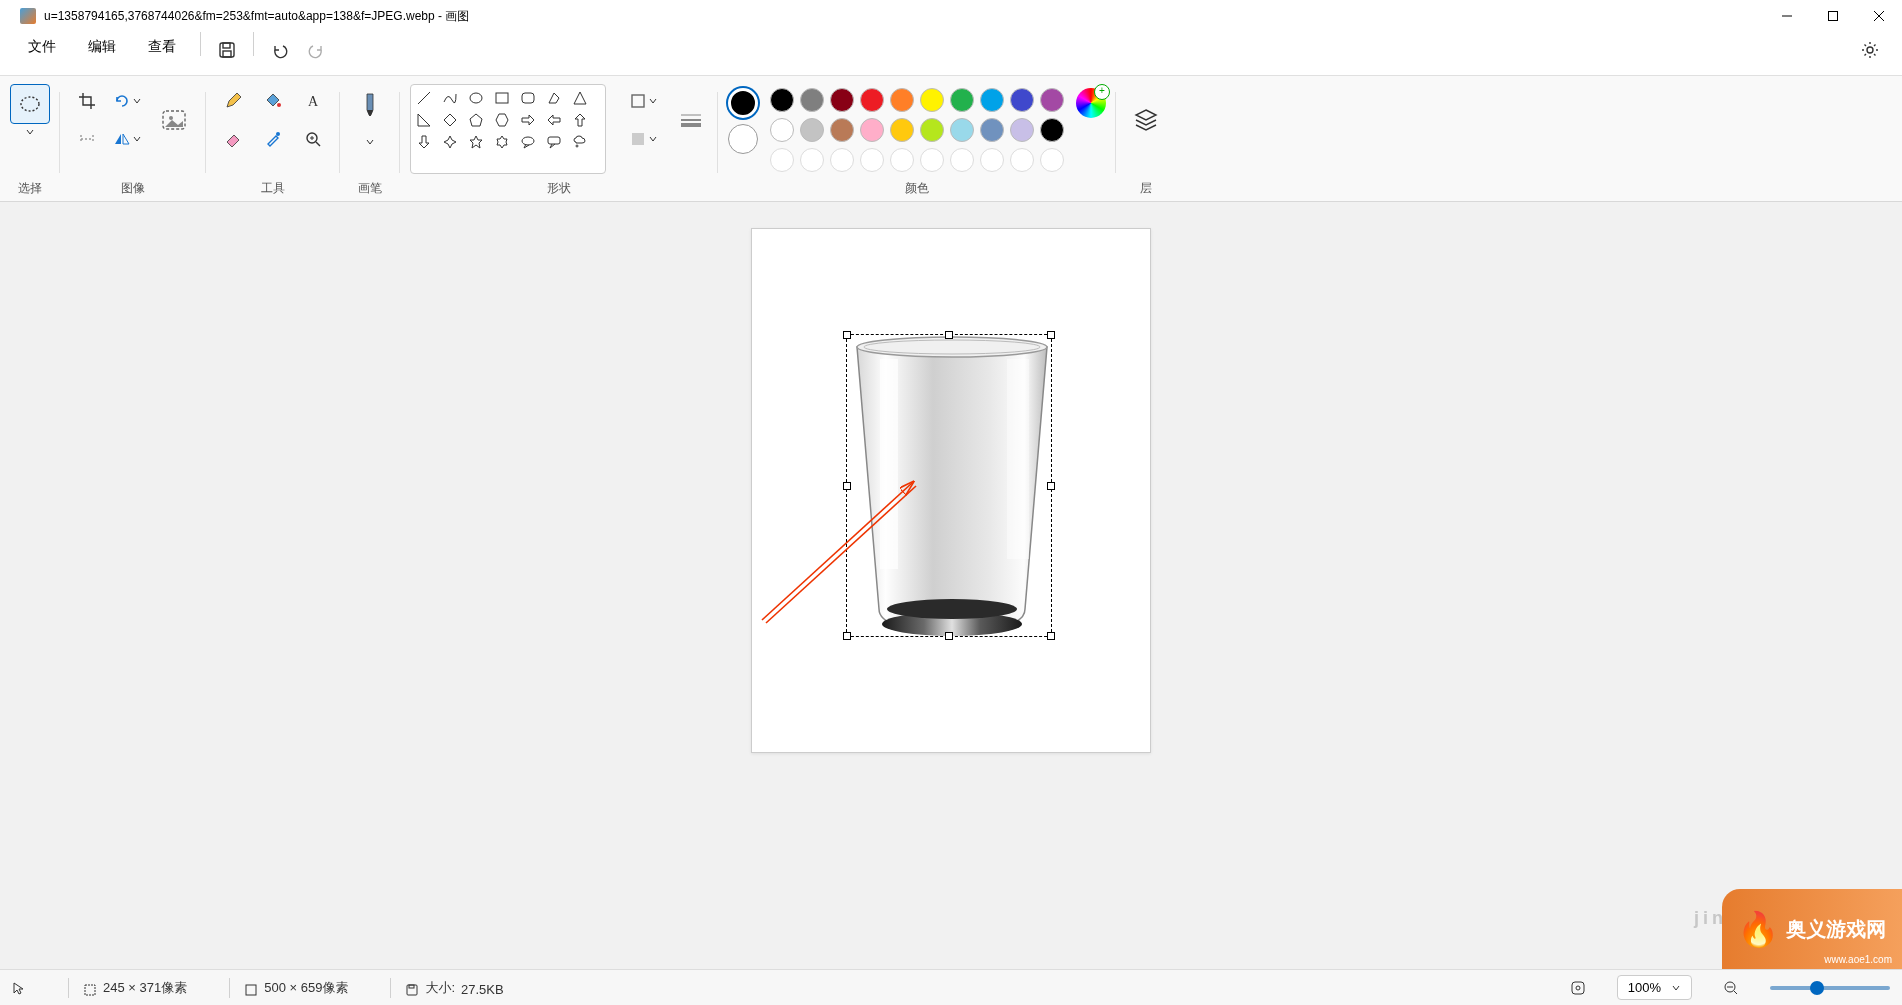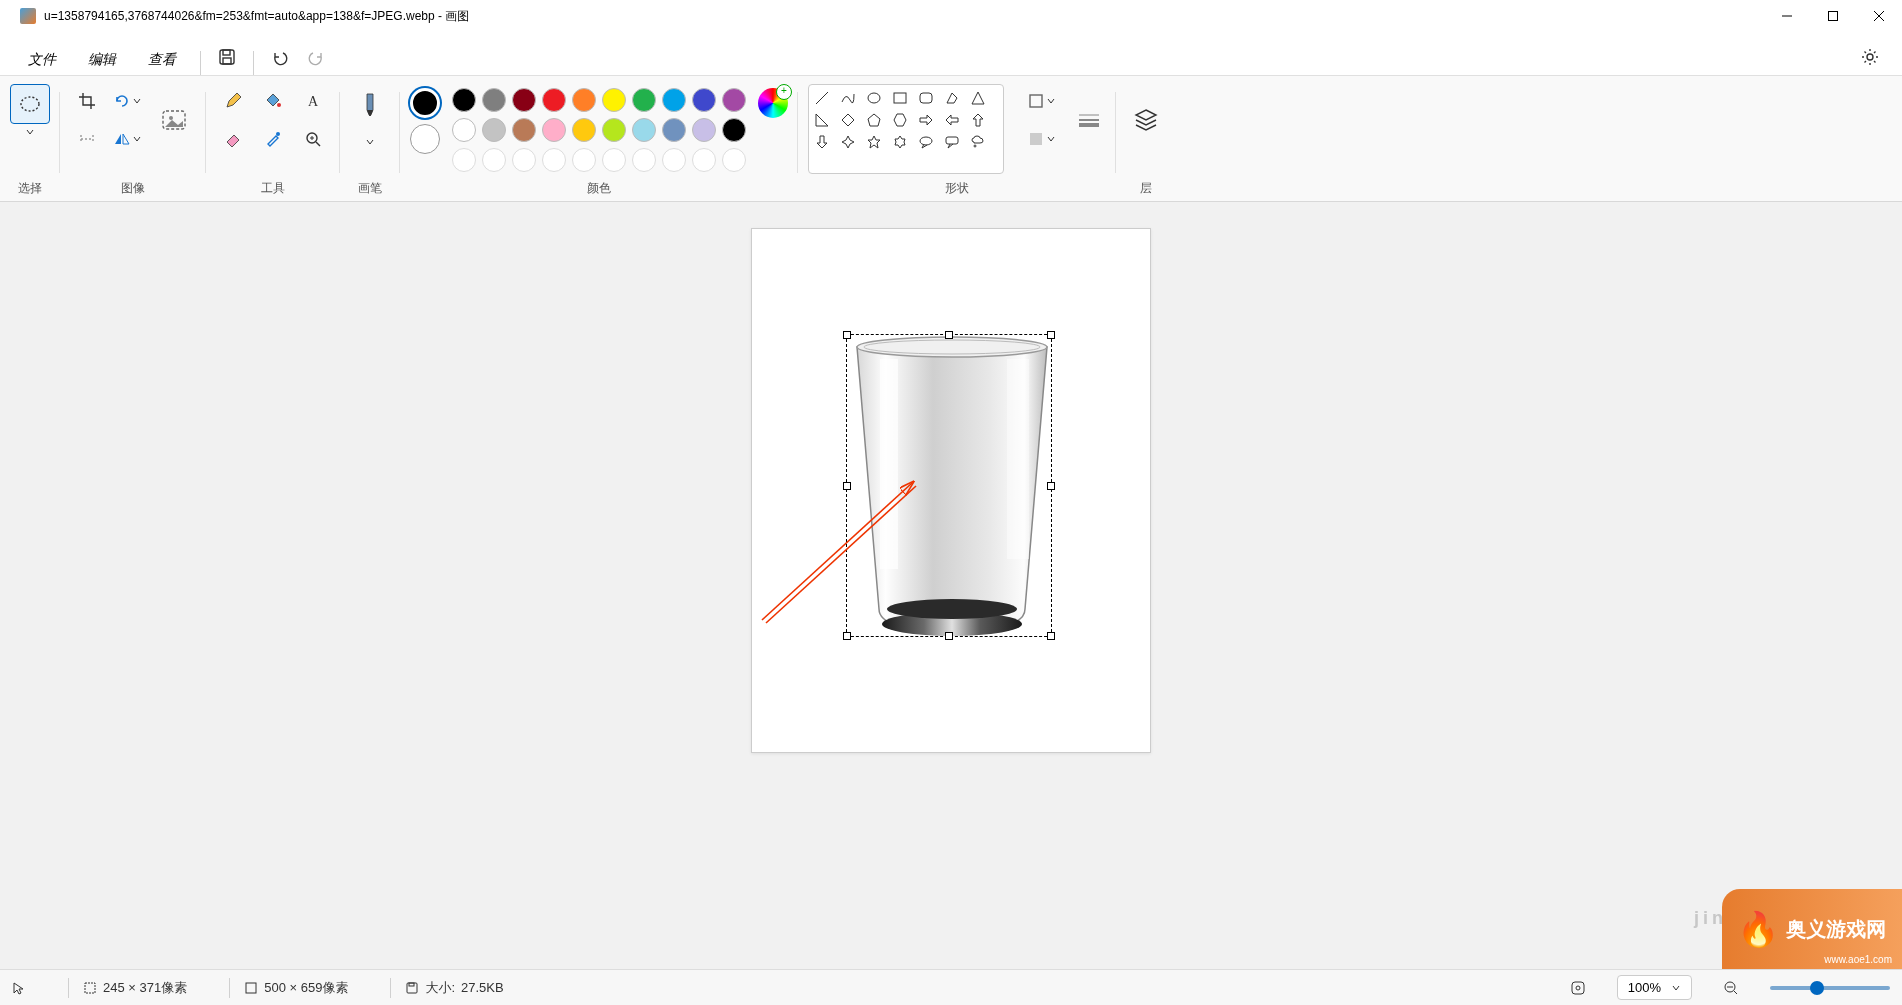--- a/index.html
+++ b/index.html
@@ -7,21 +7,21 @@
 
 
 .title-bar { height: 32px; background: #fff; display: flex; align-items: center; padding-left: 20px; }
 .title-bar .app-icon { width: 16px; height: 16px; margin-right: 8px; border-radius: 2px; background: linear-gradient(135deg,#4a9fd8,#e67c2e); }
 .title-bar .title { font-size: 12px; color: #000; flex: 1; }
 .title-bar .win-controls { display: flex; }
 .title-bar .win-btn { width: 46px; height: 32px; display: flex; align-items: center; justify-content: center; cursor: pointer; }
 .title-bar .win-btn svg { width: 12px; height: 12px; }
 
 
-.menu-bar { height: 44px; background: #fff; display: flex; align-items: flex-end; padding-left: 12px; border-bottom: 1px solid #e0e0e0; font-style: italic;}
+.menu-bar { height: 44px; background: #fff; display: flex; align-items: flex-start; padding-left: 12px; border-bottom: 1px solid #e0e0e0;}
 .menu-item { padding: 6px 16px; font-size: 14px; cursor: pointer; color: #000; }
 .menu-sep { width: 1px; height: 24px; background: #d0d0d0; margin: 0 8px; }
 .menu-icon-btn { width: 36px; height: 36px; display: flex; align-items: center; justify-content: center; cursor: pointer; border-radius: 4px;}
 .menu-icon-btn.disabled { opacity: 0.4; cursor: default;}
 .settings-right { margin-left: auto; margin-right: 14px;}
 
 
 .ribbon { height: 126px; background: #f9f9f9; display: flex; border-bottom: 1px solid #d8d8d8; }
 .ribbon-group { display: flex; flex-direction: column; align-items: center; padding: 8px 10px 4px 10px; position: relative; }
 .ribbon-group::after { content:''; position:absolute; right:0; top:16px; bottom:28px; width:1px; background:#e0e0e0;}
@@ -72,21 +72,21 @@
 
 
 .wm { position: absolute; right: 40px; bottom: 40px; color: rgba(120,120,120,0.35); font-size: 48px; font-weight: bold; font-style: italic; letter-spacing: 2px; display:flex; flex-direction:column; align-items:flex-end;}
 .wm .sub { font-size: 18px; letter-spacing: 4px; font-style: normal;}
 .corner-logo { position:absolute; right:0; bottom:0; width: 180px; height: 80px; background: linear-gradient(90deg,#e67c2e,#f5a05c); display:flex; align-items:center; justify-content:center; color:#fff; font-weight:bold; font-size:20px; border-top-left-radius: 18px;}
 .corner-logo .flame { font-size: 34px; margin-right:6px;}
 .corner-logo .sub2 { position:absolute; bottom:4px; right:10px; font-size:10px; font-weight:normal;}
 
 
 .status-bar { height: 36px; background: #f7f7f7; border-top: 1px solid #ddd; display:flex; align-items:center; font-size: 13px; padding: 0 12px;}
-.status-item { display:flex; align-items:center; gap: 6px; margin-right: 28px; color:#333;}
+.status-item { display:flex; align-items:flex-end; gap: 6px; margin-right: 28px; color:#333;}
 .status-sep { width:1px; height:20px; background:#d0d0d0; margin: 0 14px;}
 .status-right { margin-left: auto; display:flex; align-items:center; gap: 22px;}
 .zoom-select { border:1px solid #ccc; padding: 4px 10px; border-radius:4px; background:#fff; display:flex; align-items:center; gap: 10px;}
 .zoom-slider { width: 120px; height: 4px; background: #7aa7d0; border-radius: 2px; position: relative;}
 .zoom-thumb { position:absolute; left: 40px; top: -5px; width: 14px; height: 14px; background:#0067c0; border-radius:50%;}
 
 svg { display: block; }
 </style>
 </head>
 <body>
@@ -278,20 +278,173 @@
             <svg viewBox="0 0 10 10" width="10" height="10">
               <path d="M2 3 L5 7 L8 3" fill="none" stroke="#333"></path>
             </svg>
           </div>
       </div>
     </div>
     <div class="ribbon-group-label">画笔</div>
   </div>
 
   <div class="ribbon-group">
+    <div class="ribbon-group-body">
+      <div class="shapes-wrap">
+        <div class="shapes-panel">
+          <div class="shapes-row">
+            <div class="shape-cell">
+                <svg width="16" height="16">
+                  <line x1="2" y1="14" x2="14" y2="2" stroke="#333"></line>
+                </svg>
+              </div>
+            <div class="shape-cell">
+                <svg width="16" height="16">
+                  <path d="M2 12 Q6 2 10 10 T14 4" stroke="#333" fill="none"></path>
+                </svg>
+              </div>
+            <div class="shape-cell">
+                <svg width="16" height="16">
+                  <ellipse cx="8" cy="8" rx="6" ry="5" stroke="#333" fill="none"></ellipse>
+                </svg>
+              </div>
+            <div class="shape-cell">
+                <svg width="16" height="16">
+                  <rect x="2" y="3" width="12" height="10" stroke="#333" fill="none"></rect>
+                </svg>
+              </div>
+            <div class="shape-cell">
+                <svg width="16" height="16">
+                  <rect x="2" y="3" width="12" height="10" rx="3" stroke="#333" fill="none"></rect>
+                </svg>
+              </div>
+            <div class="shape-cell">
+                <svg width="16" height="16">
+                  <path d="M3 13 L8 3 L13 8 L10 13 Z" stroke="#333" fill="none"></path>
+                </svg>
+              </div>
+            <div class="shape-cell">
+                <svg width="16" height="16">
+                  <path d="M8 2 L14 14 L2 14 Z" stroke="#333" fill="none"></path>
+                </svg>
+              </div>
+          </div>
+          <div class="shapes-row">
+            <div class="shape-cell">
+                <svg width="16" height="16">
+                  <path d="M2 14 L2 2 L14 14 Z" stroke="#333" fill="none"></path>
+                </svg>
+              </div>
+            <div class="shape-cell">
+                <svg width="16" height="16">
+                  <path d="M8 2 L14 8 L8 14 L2 8 Z" stroke="#333" fill="none"></path>
+                </svg>
+              </div>
+            <div class="shape-cell">
+                <svg width="16" height="16">
+                  <path d="M8 2 L14 7 L12 14 L4 14 L2 7 Z" stroke="#333" fill="none"></path>
+                </svg>
+              </div>
+            <div class="shape-cell">
+                <svg width="16" height="16">
+                  <path d="M5 2 L11 2 L14 8 L11 14 L5 14 L2 8 Z" stroke="#333" fill="none"></path>
+                </svg>
+              </div>
+            <div class="shape-cell">
+                <svg width="16" height="16">
+                  <path d="M2 6 L9 6 L9 3 L14 8 L9 13 L9 10 L2 10 Z" stroke="#333" fill="none"></path>
+                </svg>
+              </div>
+            <div class="shape-cell">
+                <svg width="16" height="16">
+                  <path d="M14 6 L7 6 L7 3 L2 8 L7 13 L7 10 L14 10 Z" stroke="#333" fill="none"></path>
+                </svg>
+              </div>
+            <div class="shape-cell">
+                <svg width="16" height="16">
+                  <path d="M6 14 L6 7 L3 7 L8 2 L13 7 L10 7 L10 14 Z" stroke="#333" fill="none"></path>
+                </svg>
+              </div>
+          </div>
+          <div class="shapes-row">
+            <div class="shape-cell">
+                <svg width="16" height="16">
+                  <path d="M6 2 L6 9 L3 9 L8 14 L13 9 L10 9 L10 2 Z" stroke="#333" fill="none"></path>
+                </svg>
+              </div>
+            <div class="shape-cell">
+                <svg width="16" height="16">
+                  <path d="M8 2 L10 6 L14 8 L10 10 L8 14 L6 10 L2 8 L6 6 Z" stroke="#333" fill="none"></path>
+                </svg>
+              </div>
+            <div class="shape-cell">
+                <svg width="16" height="16">
+                  <path d="M8 2 L10 6 L14 6 L11 9 L12 14 L8 11 L4 14 L5 9 L2 6 L6 6 Z" stroke="#333" fill="none"></path>
+                </svg>
+              </div>
+            <div class="shape-cell">
+                <svg width="16" height="16">
+                  <path d="M8 2 L10 5 L13 5 L12 8 L13 11 L10 11 L8 14 L6 11 L3 11 L4 8 L3 5 L6 5 Z" stroke="#333" fill="none"></path>
+                </svg>
+              </div>
+            <div class="shape-cell">
+                <svg width="16" height="16">
+                  <ellipse cx="8" cy="7" rx="6" ry="4" stroke="#333" fill="none"></ellipse>
+                  <path d="M6 10 L4 14 L9 11" stroke="#333" fill="none"></path>
+                </svg>
+              </div>
+            <div class="shape-cell">
+                <svg width="16" height="16">
+                  <rect x="2" y="3" width="12" height="7" rx="2" stroke="#333" fill="none"></rect>
+                  <path d="M6 10 L4 14 L9 10" stroke="#333" fill="none"></path>
+                </svg>
+              </div>
+            <div class="shape-cell">
+                <svg width="16" height="16">
+                  <path d="M4 8 Q2 8 2 6 Q2 4 4 4 Q4 2 7 2 Q10 2 10 4 Q13 4 13 7 Q13 9 10 9 L4 9 Z" stroke="#333" fill="none"></path>
+                  <circle cx="5" cy="12" r="1" stroke="#333" fill="none"></circle>
+                </svg>
+              </div>
+          </div>
+        </div>
+      </div>
+      <div class="tool-col" style="margin-left:12px;">
+        <div class="tool-btn small">
+            <svg width="18" height="18">
+              <rect x="3" y="3" width="12" height="12" fill="none" stroke="#666" stroke-width="1.4"></rect>
+            </svg>
+            <span class="dropdown-caret">
+              <svg viewBox="0 0 8 8">
+                <path d="M1 2 L4 6 L7 2" fill="none" stroke="#333"></path>
+              </svg>
+            </span>
+          </div>
+        <div class="tool-btn small">
+            <svg width="18" height="18">
+              <rect x="3" y="3" width="12" height="12" fill="#ccc"></rect>
+            </svg>
+            <span class="dropdown-caret">
+              <svg viewBox="0 0 8 8">
+                <path d="M1 2 L4 6 L7 2" fill="none" stroke="#333"></path>
+              </svg>
+            </span>
+          </div>
+      </div>
+      <div class="tool-btn" style="width:34px;height:72px;margin-left:6px;">
+        <svg width="24" height="18">
+            <line x1="2" y1="4" x2="22" y2="4" stroke="#888" stroke-width="1"></line>
+            <line x1="2" y1="9" x2="22" y2="9" stroke="#888" stroke-width="2"></line>
+            <line x1="2" y1="14" x2="22" y2="14" stroke="#888" stroke-width="4"></line>
+          </svg>
+      </div>
+    </div>
+    <div class="ribbon-group-label">形状</div>
+  </div>
+
+  <div class="ribbon-group">
     <div class="ribbon-group-body colors-wrap">
       <div class="selected-colors">
         <div class="color-circle primary"></div>
         <div class="color-circle secondary"></div>
       </div>
       <div class="palette">
         <div class="palette-row" id="palette-row-1">
             <div class="swatch" style="background: rgb(0, 0, 0);"></div>
             <div class="swatch" style="background: rgb(127, 127, 127);"></div>
             <div class="swatch" style="background: rgb(136, 0, 21);"></div>
@@ -324,173 +477,20 @@
             <div class="swatch empty"></div>
             <div class="swatch empty"></div>
             <div class="swatch empty"></div>
             <div class="swatch empty"></div>
             <div class="swatch empty"></div>
           </div>
       </div>
       <div class="color-picker-btn"></div>
     </div>
     <div class="ribbon-group-label">颜色</div>
-  </div>
-
-  <div class="ribbon-group">
-    <div class="ribbon-group-body">
-      <div class="shapes-wrap">
-        <div class="shapes-panel">
-          <div class="shapes-row">
-            <div class="shape-cell">
-                <svg width="16" height="16">
-                  <line x1="2" y1="14" x2="14" y2="2" stroke="#333"></line>
-                </svg>
-              </div>
-            <div class="shape-cell">
-                <svg width="16" height="16">
-                  <path d="M2 12 Q6 2 10 10 T14 4" stroke="#333" fill="none"></path>
-                </svg>
-              </div>
-            <div class="shape-cell">
-                <svg width="16" height="16">
-                  <ellipse cx="8" cy="8" rx="6" ry="5" stroke="#333" fill="none"></ellipse>
-                </svg>
-              </div>
-            <div class="shape-cell">
-                <svg width="16" height="16">
-                  <rect x="2" y="3" width="12" height="10" stroke="#333" fill="none"></rect>
-                </svg>
-              </div>
-            <div class="shape-cell">
-                <svg width="16" height="16">
-                  <rect x="2" y="3" width="12" height="10" rx="3" stroke="#333" fill="none"></rect>
-                </svg>
-              </div>
-            <div class="shape-cell">
-                <svg width="16" height="16">
-                  <path d="M3 13 L8 3 L13 8 L10 13 Z" stroke="#333" fill="none"></path>
-                </svg>
-              </div>
-            <div class="shape-cell">
-                <svg width="16" height="16">
-                  <path d="M8 2 L14 14 L2 14 Z" stroke="#333" fill="none"></path>
-                </svg>
-              </div>
-          </div>
-          <div class="shapes-row">
-            <div class="shape-cell">
-                <svg width="16" height="16">
-                  <path d="M2 14 L2 2 L14 14 Z" stroke="#333" fill="none"></path>
-                </svg>
-              </div>
-            <div class="shape-cell">
-                <svg width="16" height="16">
-                  <path d="M8 2 L14 8 L8 14 L2 8 Z" stroke="#333" fill="none"></path>
-                </svg>
-              </div>
-            <div class="shape-cell">
-                <svg width="16" height="16">
-                  <path d="M8 2 L14 7 L12 14 L4 14 L2 7 Z" stroke="#333" fill="none"></path>
-                </svg>
-              </div>
-            <div class="shape-cell">
-                <svg width="16" height="16">
-                  <path d="M5 2 L11 2 L14 8 L11 14 L5 14 L2 8 Z" stroke="#333" fill="none"></path>
-                </svg>
-              </div>
-            <div class="shape-cell">
-                <svg width="16" height="16">
-                  <path d="M2 6 L9 6 L9 3 L14 8 L9 13 L9 10 L2 10 Z" stroke="#333" fill="none"></path>
-                </svg>
-              </div>
-            <div class="shape-cell">
-                <svg width="16" height="16">
-                  <path d="M14 6 L7 6 L7 3 L2 8 L7 13 L7 10 L14 10 Z" stroke="#333" fill="none"></path>
-                </svg>
-              </div>
-            <div class="shape-cell">
-                <svg width="16" height="16">
-                  <path d="M6 14 L6 7 L3 7 L8 2 L13 7 L10 7 L10 14 Z" stroke="#333" fill="none"></path>
-                </svg>
-              </div>
-          </div>
-          <div class="shapes-row">
-            <div class="shape-cell">
-                <svg width="16" height="16">
-                  <path d="M6 2 L6 9 L3 9 L8 14 L13 9 L10 9 L10 2 Z" stroke="#333" fill="none"></path>
-                </svg>
-              </div>
-            <div class="shape-cell">
-                <svg width="16" height="16">
-                  <path d="M8 2 L10 6 L14 8 L10 10 L8 14 L6 10 L2 8 L6 6 Z" stroke="#333" fill="none"></path>
-                </svg>
-              </div>
-            <div class="shape-cell">
-                <svg width="16" height="16">
-                  <path d="M8 2 L10 6 L14 6 L11 9 L12 14 L8 11 L4 14 L5 9 L2 6 L6 6 Z" stroke="#333" fill="none"></path>
-                </svg>
-              </div>
-            <div class="shape-cell">
-                <svg width="16" height="16">
-                  <path d="M8 2 L10 5 L13 5 L12 8 L13 11 L10 11 L8 14 L6 11 L3 11 L4 8 L3 5 L6 5 Z" stroke="#333" fill="none"></path>
-                </svg>
-              </div>
-            <div class="shape-cell">
-                <svg width="16" height="16">
-                  <ellipse cx="8" cy="7" rx="6" ry="4" stroke="#333" fill="none"></ellipse>
-                  <path d="M6 10 L4 14 L9 11" stroke="#333" fill="none"></path>
-                </svg>
-              </div>
-            <div class="shape-cell">
-                <svg width="16" height="16">
-                  <rect x="2" y="3" width="12" height="7" rx="2" stroke="#333" fill="none"></rect>
-                  <path d="M6 10 L4 14 L9 10" stroke="#333" fill="none"></path>
-                </svg>
-              </div>
-            <div class="shape-cell">
-                <svg width="16" height="16">
-                  <path d="M4 8 Q2 8 2 6 Q2 4 4 4 Q4 2 7 2 Q10 2 10 4 Q13 4 13 7 Q13 9 10 9 L4 9 Z" stroke="#333" fill="none"></path>
-                  <circle cx="5" cy="12" r="1" stroke="#333" fill="none"></circle>
-                </svg>
-              </div>
-          </div>
-        </div>
-      </div>
-      <div class="tool-col" style="margin-left:12px;">
-        <div class="tool-btn small">
-            <svg width="18" height="18">
-              <rect x="3" y="3" width="12" height="12" fill="none" stroke="#666" stroke-width="1.4"></rect>
-            </svg>
-            <span class="dropdown-caret">
-              <svg viewBox="0 0 8 8">
-                <path d="M1 2 L4 6 L7 2" fill="none" stroke="#333"></path>
-              </svg>
-            </span>
-          </div>
-        <div class="tool-btn small">
-            <svg width="18" height="18">
-              <rect x="3" y="3" width="12" height="12" fill="#ccc"></rect>
-            </svg>
-            <span class="dropdown-caret">
-              <svg viewBox="0 0 8 8">
-                <path d="M1 2 L4 6 L7 2" fill="none" stroke="#333"></path>
-              </svg>
-            </span>
-          </div>
-      </div>
-      <div class="tool-btn" style="width:34px;height:72px;margin-left:6px;">
-        <svg width="24" height="18">
-            <line x1="2" y1="4" x2="22" y2="4" stroke="#888" stroke-width="1"></line>
-            <line x1="2" y1="9" x2="22" y2="9" stroke="#888" stroke-width="2"></line>
-            <line x1="2" y1="14" x2="22" y2="14" stroke="#888" stroke-width="4"></line>
-          </svg>
-      </div>
-    </div>
-    <div class="ribbon-group-label">形状</div>
   </div>
 
   <div class="ribbon-group no-sep">
     <div class="ribbon-group-body">
       <div class="tool-btn" style="width:40px;height:72px;">
         <svg width="26" height="26" viewBox="0 0 26 26">
             <path d="M13 3 L23 8 L13 13 L3 8 Z" fill="none" stroke="#333" stroke-width="1.4"></path>
             <path d="M3 13 L13 18 L23 13" fill="none" stroke="#333" stroke-width="1.4"></path>
             <path d="M3 18 L13 23 L23 18" fill="none" stroke="#333" stroke-width="1.4"></path>
           </svg>

